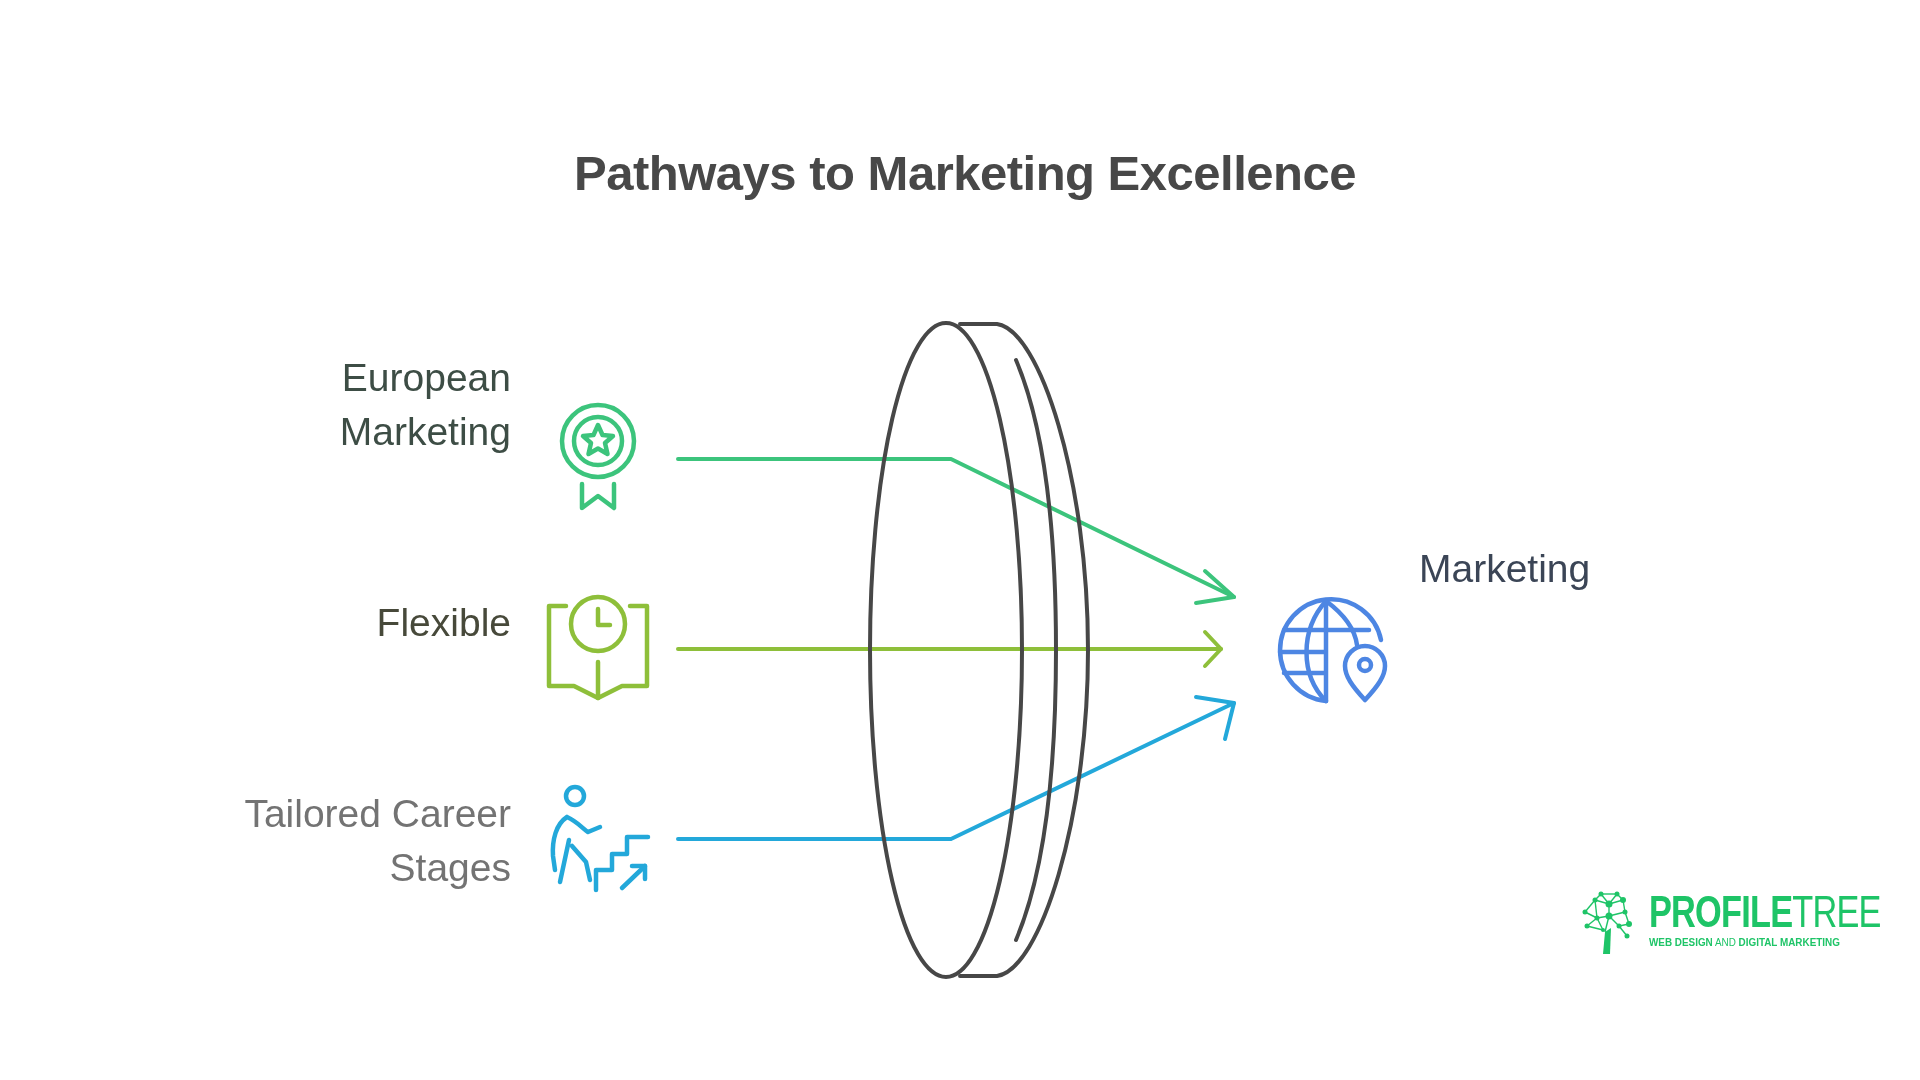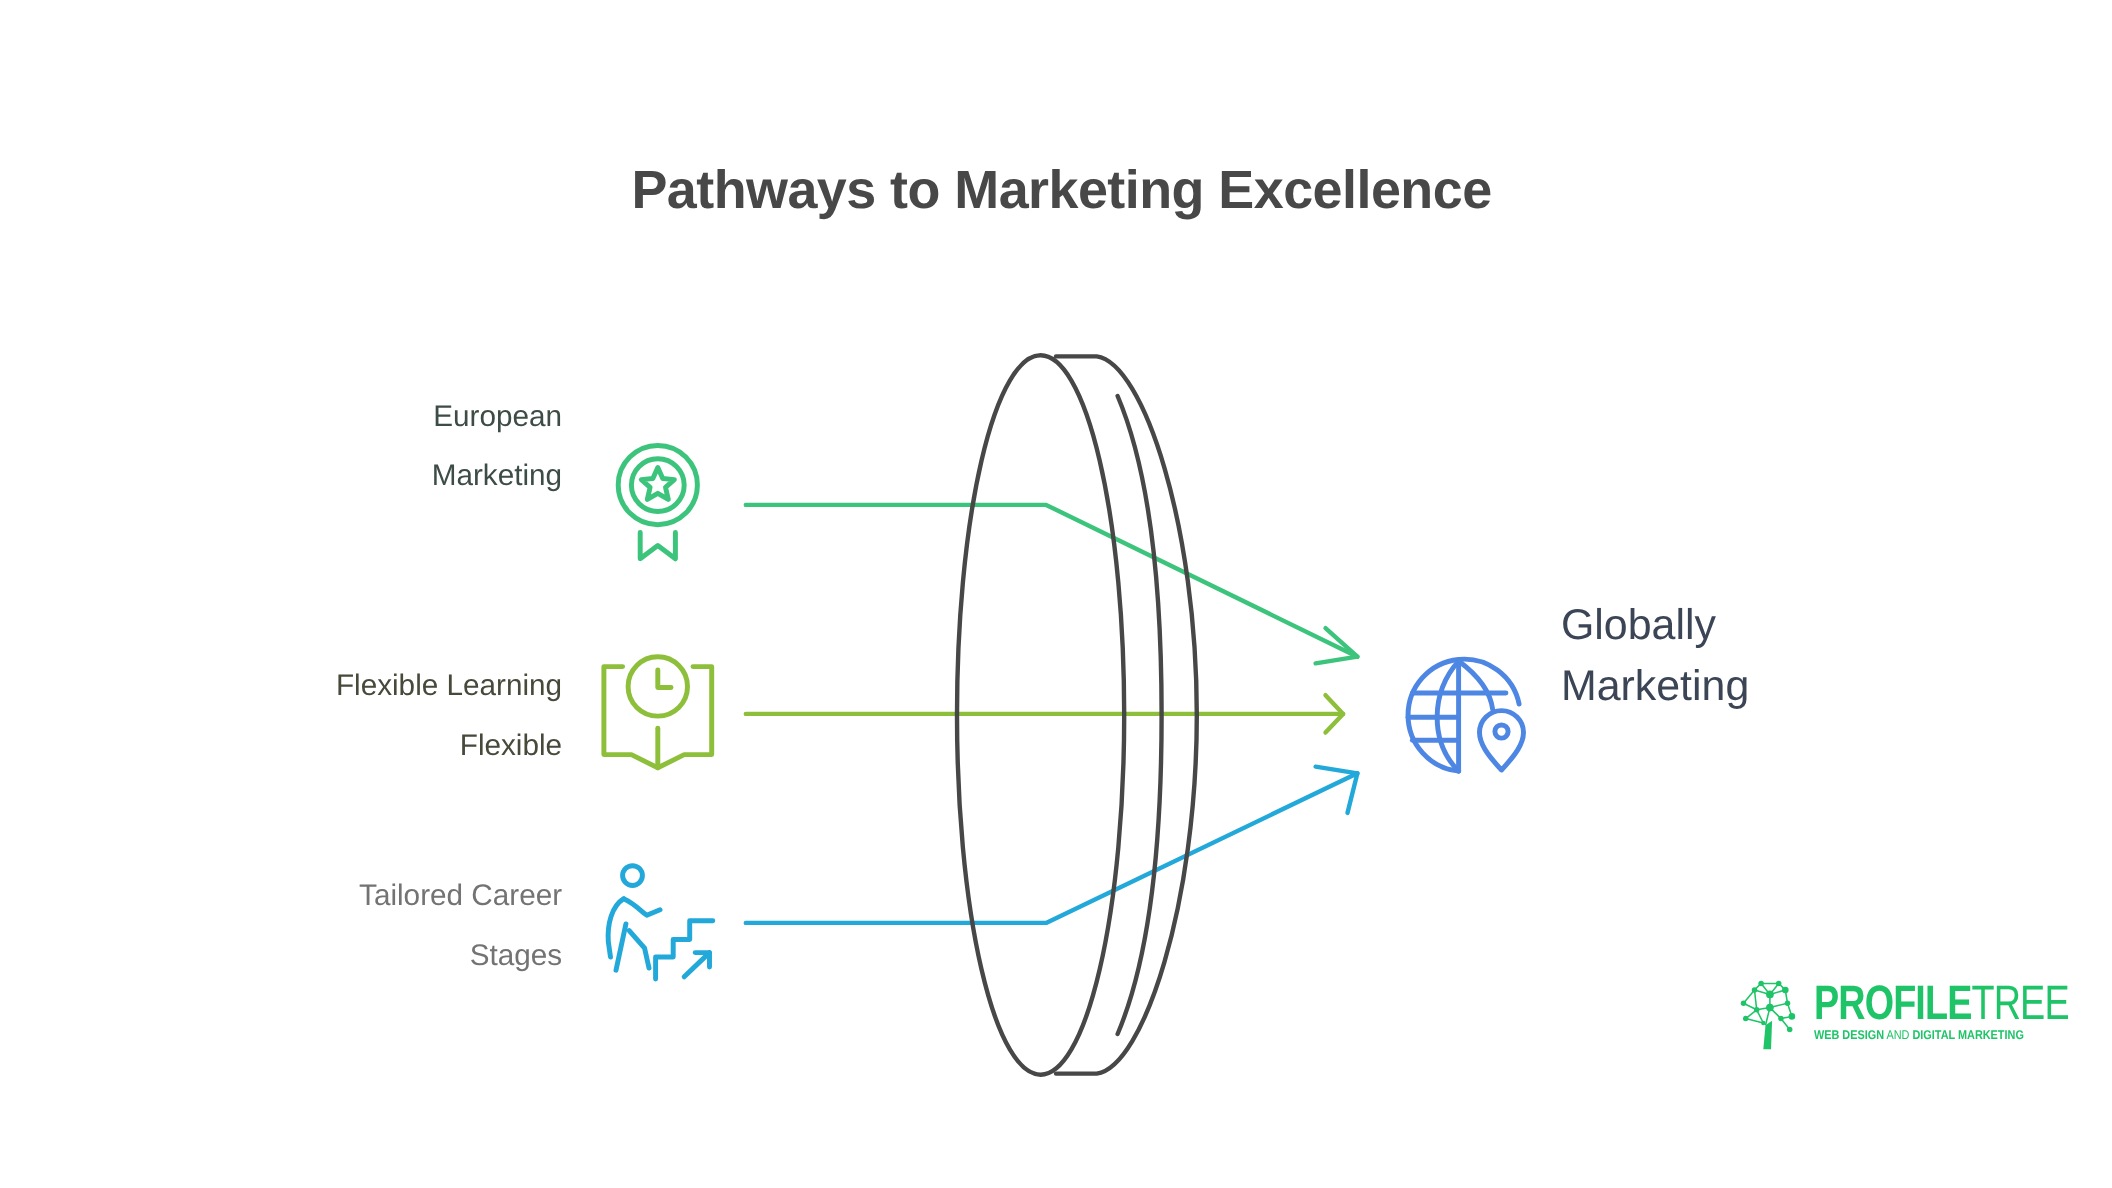--- a/index.html
+++ b/index.html
@@ -1,18 +1,18 @@
 <!DOCTYPE html>
 <html><head>
   <meta charset="utf-8">
   <style>
     html, body { margin: 0; padding: 0; background: #ffffff; }
     body { width: 1920px; height: 1080px; position: relative; overflow: hidden; font-family: "Liberation Sans", "DejaVu Sans", sans-serif; }
     .title { position: absolute; left: 0; width: 1930px; top: 145px; text-align: center; font-size: 49px; font-weight: bold; color: #484848; letter-spacing: -0.5px; }
-    .label-left { position: absolute; right: 1409px; text-align: right; font-size: 27px; line-height: 54px; white-space: nowrap; }
+    .label-left { position: absolute; right: 1409px; text-align: right; font-size: 39px; line-height: 54px; white-space: nowrap; }
     .label-left span { display: block; }
     .label-right { position: absolute; left: 1419px; top: 542px; font-size: 39px; line-height: 54.5px; color: #3b4556; white-space: nowrap; }
     .label-right span { display: block; }
     svg.diagram { position: absolute; left: 0; top: 0; width: 1920px; height: 1080px; }
     .logo { position: absolute; left: 1581px; top: 888px; width: 310px; height: 66px; }
     .logo-word { position: absolute; left: 68px; top: 0px; font-size: 44px; font-weight: bold; color: #1ec467; letter-spacing: -1px; line-height: 48px; transform: scaleX(0.78); transform-origin: left top; white-space: nowrap; }
     .logo-word .thin { font-weight: normal; }
     .logo-tag { position: absolute; left: 68px; top: 48px; font-size: 11.5px; font-weight: bold; color: #1ec467; white-space: nowrap; letter-spacing: 0px; transform: scaleX(0.86); transform-origin: left top; }
     .logo-tag .thin { font-weight: normal; }
   </style>
@@ -79,31 +79,29 @@
     <circle cx="1365" cy="665" r="6"></circle>
   </g>
 </svg>
 
 <div class="label-left" style="top:351px; color:#3d4d45;">
   <span>European</span>
   <span>Marketing</span>
 </div>
 
 <div class="label-left" style="top:596px; color:#47493a;">
-  <span>Flexible Learning</span>
   <span>Flexible</span>
 </div>
 
 <div class="label-left" style="top:787px; color:#737373;">
   <span>Tailored Career</span>
   <span>Stages</span>
 </div>
 
 <div class="label-right">
-  <span>Globally</span>
   <span>Marketing</span>
 </div>
 
 <div class="logo">
   <svg width="66" height="66" viewBox="0 0 66 66" style="position:absolute;left:0;top:0;">
     <g stroke="#1ec467" stroke-width="1.4" fill="none">
       <line x1="20" y1="6" x2="36" y2="6"></line>
         <line x1="14" y1="12" x2="20" y2="6"></line>
         <line x1="36" y1="6" x2="42" y2="12"></line>
       <line x1="14" y1="12" x2="28" y2="16"></line>

